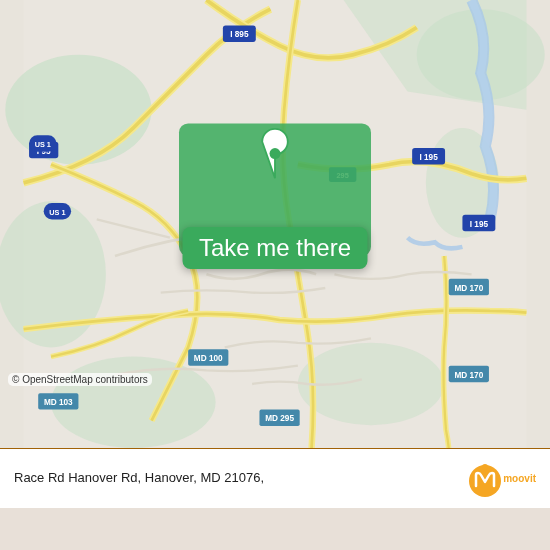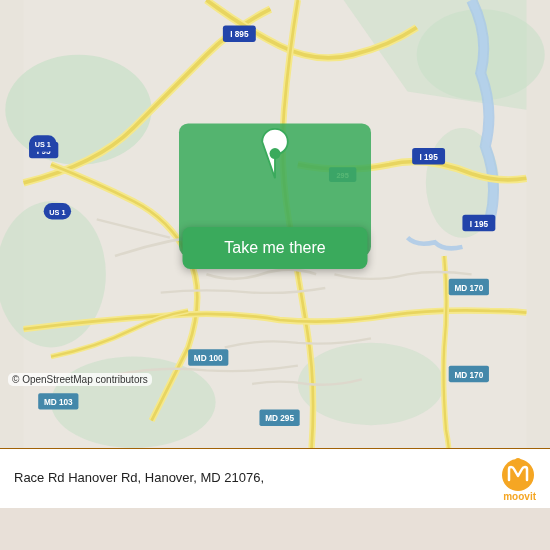--- a/index.html
+++ b/index.html
@@ -39,42 +39,42 @@
 
     #address-text {
       font-size: 13px;
       color: #222;
       line-height: 1.4;
       flex: 1;
     }
 
     #moovit-logo {
       display: flex;
-      flex-direction: column;
-      align-items: flex-end;
+      flex-direction: row;
+      align-items: center;
       margin-left: 10px;
     }
 
     .moovit-icon {
       width: 36px;
       height: 36px;
     }
 
     
     #take-me-there-btn {
       position: absolute;
       left: 50%;
       top: 227px;
       transform: translateX(-50%);
       background: #3aaa5c;
       color: white;
       border: none;
       border-radius: 8px;
       padding: 10px 28px;
-      font-size: 16px;
+      font-size: 24px;
       font-weight: 500;
       cursor: pointer;
       white-space: nowrap;
       box-shadow: 0 2px 8px rgba(0,0,0,0.3);
       width: 185px;
       height: 42px;
       display: flex;
       align-items: center;
       justify-content: center;
     }

